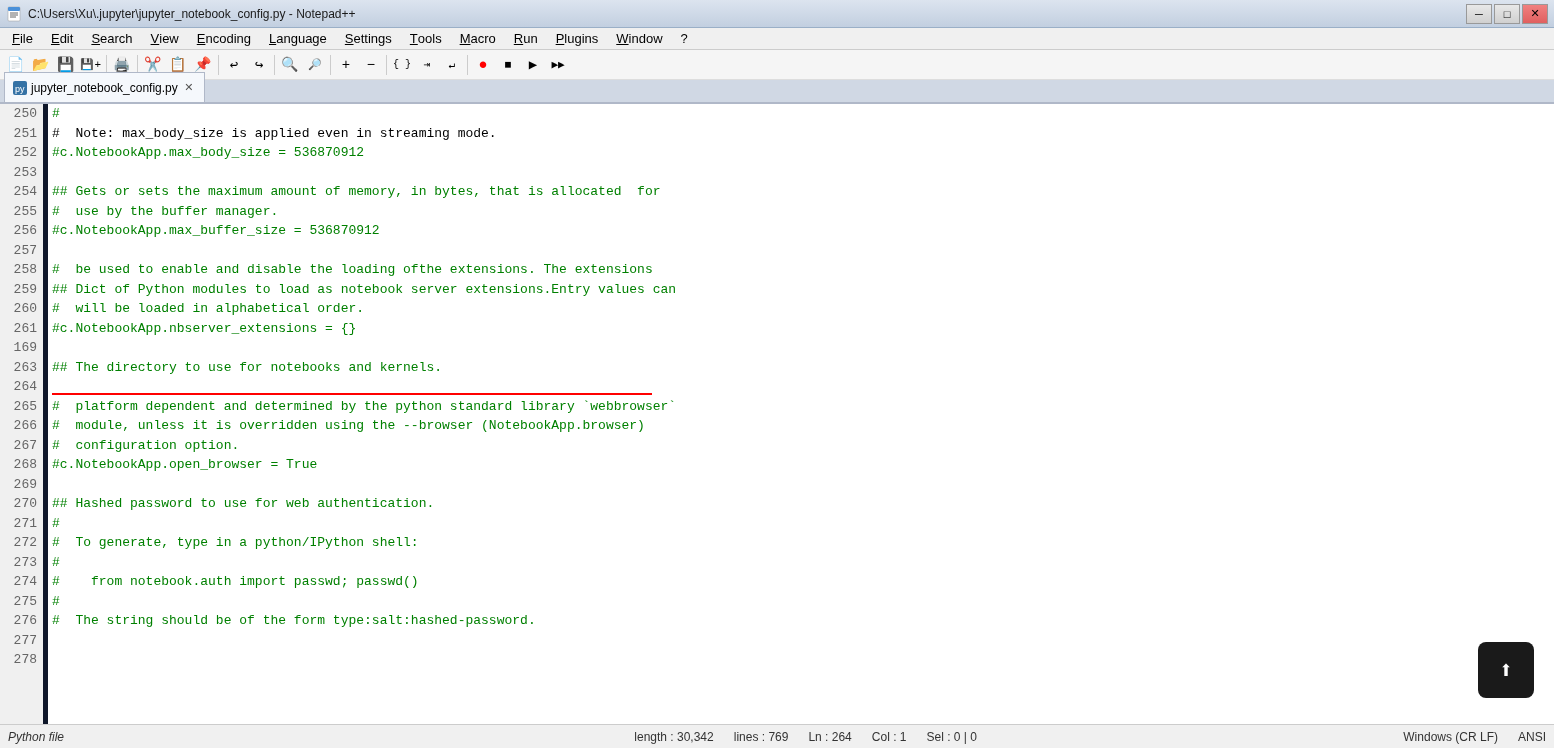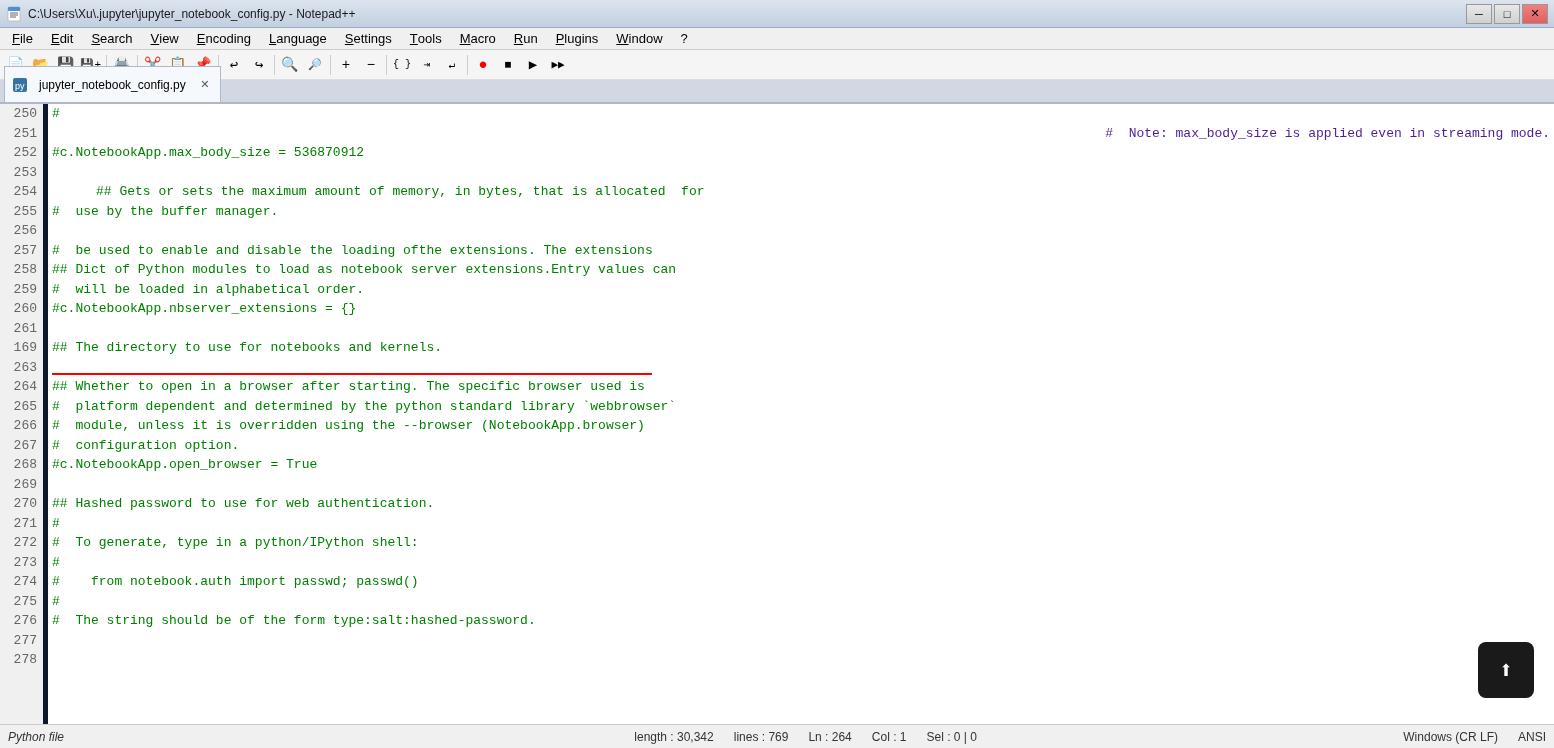--- a/index.html
+++ b/index.html
@@ -109,28 +109,28 @@
       background: #d0d8e4;
       height: 24px;
       display: flex;
       align-items: flex-end;
       padding: 0 0 0 4px;
       border-bottom: 2px solid #b0b8c8;
     }
     .tab {
       display: flex;
       align-items: center;
-      gap: 12px;
+      gap: 4px;
       background: #f5f8fc;
       border: 1px solid #b0b8c8;
       border-bottom: none;
       padding: 2px 8px 2px 8px;
       font-family: 'Segoe UI', Arial, sans-serif;
       font-size: 12px;
-      height: 36px;
+      height: 30px;
       cursor: pointer;
       color: #000;
     }
     .tab-close {
       width: 14px;
       height: 14px;
       display: flex;
       align-items: center;
       justify-content: center;
       font-size: 11px;
@@ -328,34 +328,34 @@
       <div style="line-height: 19.5px; font-family: &quot;Courier New&quot;, Courier, monospace; font-size: 13px;">272</div>
       <div style="line-height: 19.5px; font-family: &quot;Courier New&quot;, Courier, monospace; font-size: 13px;">273</div>
       <div style="line-height: 19.5px; font-family: &quot;Courier New&quot;, Courier, monospace; font-size: 13px;">274</div>
       <div style="line-height: 19.5px; font-family: &quot;Courier New&quot;, Courier, monospace; font-size: 13px;">275</div>
       <div style="line-height: 19.5px; font-family: &quot;Courier New&quot;, Courier, monospace; font-size: 13px;">276</div>
       <div style="line-height: 19.5px; font-family: &quot;Courier New&quot;, Courier, monospace; font-size: 13px;">277</div>
       <div style="line-height: 19.5px; font-family: &quot;Courier New&quot;, Courier, monospace; font-size: 13px;">278</div>
     </div>
   <div class="code-content" id="code-content">
       <div class="code-line" style="color: rgb(0, 128, 0);">#</div>
-      <div class="code-line" style="color: #4c1d95; text-align: right;">#  Note: max_body_size is applied even in streaming mode.</div>
+      <div class="code-line" style="color: #000000;">#  Note: max_body_size is applied even in streaming mode.</div>
       <div class="code-line" style="color: rgb(0, 128, 0);">#c.NotebookApp.max_body_size = 536870912</div>
       <div class="code-line"></div>
-      <div class="code-line" style="color: rgb(0, 128, 0); margin-left: 44px;">## Gets or sets the maximum amount of memory, in bytes, that is allocated  for</div>
+      <div class="code-line" style="color: rgb(0, 128, 0);">## Gets or sets the maximum amount of memory, in bytes, that is allocated  for</div>
       <div class="code-line" style="color: rgb(0, 128, 0);">#  use by the buffer manager.</div>
+      <div class="code-line" style="color: rgb(0, 128, 0);">#c.NotebookApp.max_buffer_size = 536870912</div>
       <div class="code-line"></div>
       <div class="code-line" style="color: rgb(0, 128, 0);">#  be used to enable and disable the loading ofthe extensions. The extensions</div>
       <div class="code-line" style="color: rgb(0, 128, 0);">## Dict of Python modules to load as notebook server extensions.Entry values can</div>
       <div class="code-line" style="color: rgb(0, 128, 0);">#  will be loaded in alphabetical order.</div>
       <div class="code-line" style="color: rgb(0, 128, 0);">#c.NotebookApp.nbserver_extensions = {}</div>
       <div class="code-line"></div>
       <div class="code-line" style="color: rgb(0, 128, 0);">## The directory to use for notebooks and kernels.</div>
       <div class="code-line" style="height: 19.5px; position: relative;"><div style="position: absolute; bottom: 2px; left: 0px; width: 600px; border-bottom: 2px solid red;"></div></div>
-      <div class="code-line" style="color: rgb(0, 128, 0);">## Whether to open in a browser after starting. The specific browser used is</div>
       <div class="code-line" style="color: rgb(0, 128, 0);">#  platform dependent and determined by the python standard library `webbrowser`</div>
       <div class="code-line" style="color: rgb(0, 128, 0);">#  module, unless it is overridden using the --browser (NotebookApp.browser)</div>
       <div class="code-line" style="color: rgb(0, 128, 0);">#  configuration option.</div>
       <div class="code-line" style="color: rgb(0, 128, 0);">#c.NotebookApp.open_browser = True</div>
       <div class="code-line"></div>
       <div class="code-line" style="color: rgb(0, 128, 0);">## Hashed password to use for web authentication.</div>
       <div class="code-line" style="color: rgb(0, 128, 0);">#</div>
       <div class="code-line" style="color: rgb(0, 128, 0);">#  To generate, type in a python/IPython shell:</div>
       <div class="code-line" style="color: rgb(0, 128, 0);">#</div>
       <div class="code-line" style="color: rgb(0, 128, 0);">#    from notebook.auth import passwd; passwd()</div>

